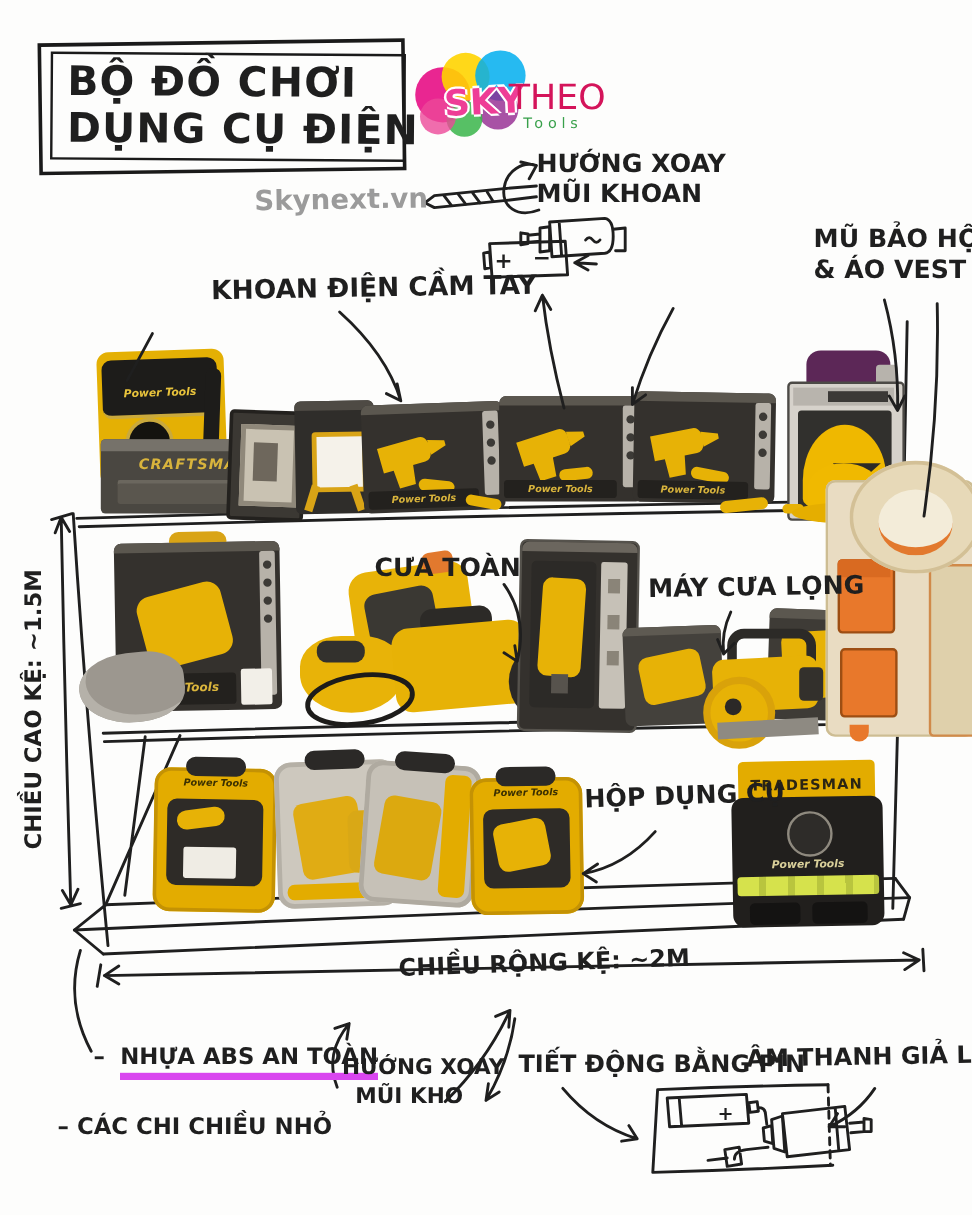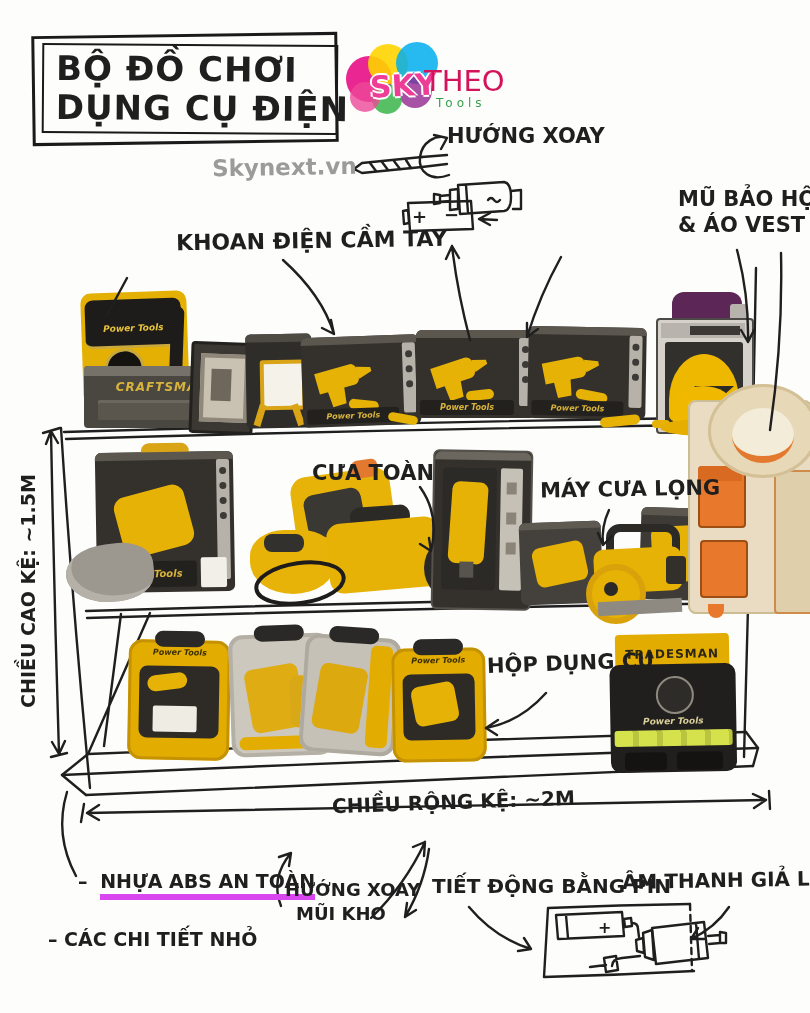--- a/index.html
+++ b/index.html
@@ -330,38 +330,39 @@
     <div class="p" style="left:10px;top:42px;width:30px;height:30px;border-radius:50%;background:#ec4899;opacity:.8;"></div>
     <span class="lbl" style="left:30px;top:28px;font-size:30px;color:#ee3d96;transform:rotate(-3deg);text-shadow:2px 0 0 #fff,-2px 0 0 #fff,0 2px 0 #fff,0 -2px 0 #fff;">SKY</span>
     <span class="lbl" style="left:84px;top:24px;font-size:29px;color:#d4145a;font-weight:normal;letter-spacing:0px;">THEO</span>
     <span class="lbl" style="left:96px;top:56px;font-size:12px;color:#38a04a;letter-spacing:4px;font-weight:normal;">Tools</span>
   </div>
 
   <span class="lbl" style="left:212px;top:154px;font-size:23px;color:#9b9b9b;transform:rotate(-1deg);">Skynext.vn</span>
 
   <div class="lbl" style="left:447px;top:124px;font-size:21px;line-height:1.2;">
     <div>HƯỚNG XOAY</div>
+    <div>MŨI KHOAN</div>
   </div>
   <span class="lbl" style="left:176px;top:228px;font-size:22px;transform:rotate(-1deg);">KHOAN ĐIỆN CẦM TAY</span>
   <div class="lbl" style="left:678px;top:186px;font-size:21px;line-height:1.25;">
     <div>MŨ BẢO HỘ</div>
     <div>&amp; ÁO VEST</div>
   </div>
   <span class="lbl" style="left:312px;top:461px;font-size:21px;z-index:6;">CƯA TOÀN</span>
   <span class="lbl" style="left:540px;top:477px;font-size:21px;transform:rotate(-1deg);z-index:6;">MÁY CƯA LỌNG</span>
   <span class="lbl" style="left:487px;top:651px;font-size:21px;transform:rotate(-2deg);z-index:6;">HỘP DỤNG CỤ</span>
 
   <div class="lbl" style="left:-132px;top:580px;width:320px;text-align:center;font-size:19px;transform:rotate(-90deg);">CHIỀU CAO KỆ: ~1.5M</div>
   <span class="lbl" style="left:332px;top:790px;font-size:20px;transform:rotate(-2deg);">CHIỀU RỘNG KỆ: ~2M</span>
 
   <div class="lbl" style="left:78px;top:870px;font-size:19px;">
     <span>–</span>
     <span style="border-bottom:6px solid #d946ef;padding-bottom:2px;margin-left:6px;">NHỰA ABS AN TOÀN</span>
   </div>
-  <span class="lbl" style="left:48px;top:928px;font-size:19px;">– CÁC CHI TIẾT NHỎ</span>
+  <span class="lbl" style="left:48px;top:928px;font-size:19px;">– CÁC CHI CHIỀU NHỎ</span>
 
   <div class="lbl" style="left:285px;top:878px;width:112px;text-align:center;font-size:18px;line-height:1.35;">
     <div>HƯỚNG XOAY</div>
     <div>MŨI KHO</div>
   </div>
   <span class="lbl" style="left:432px;top:874px;font-size:20px;">TIẾT ĐỘNG BẰNG PIN</span>
   <span class="lbl" style="left:622px;top:868px;font-size:20px;transform:rotate(-1deg);">ÂM THANH GIẢ LẬP</span>
 
 </div>
 

